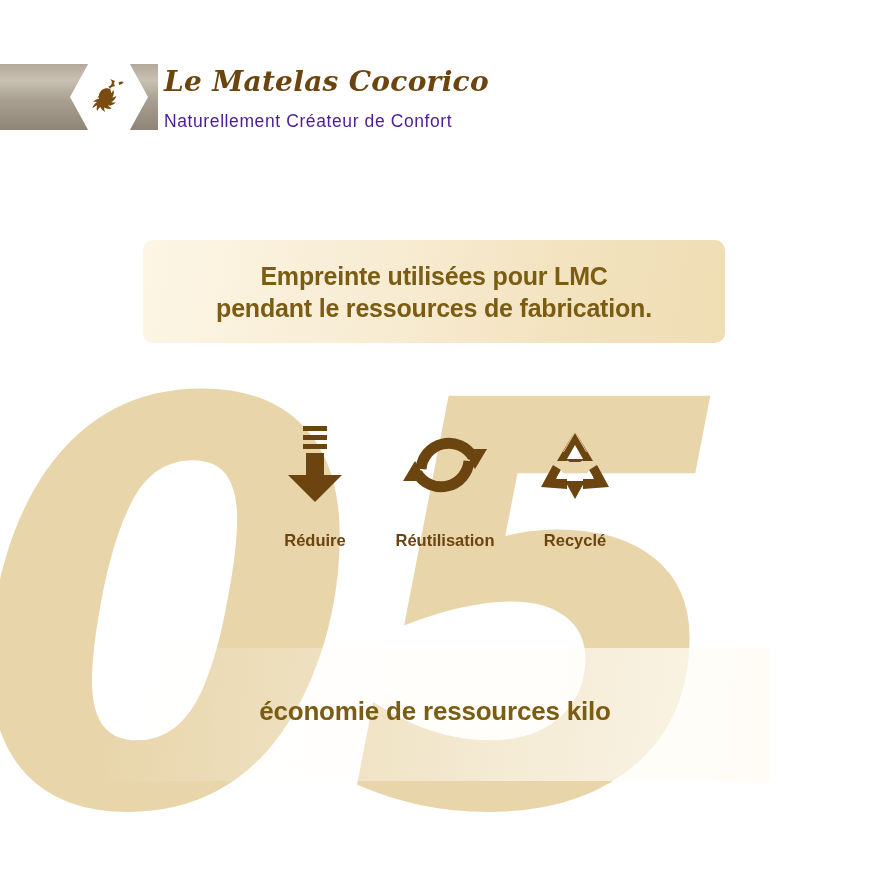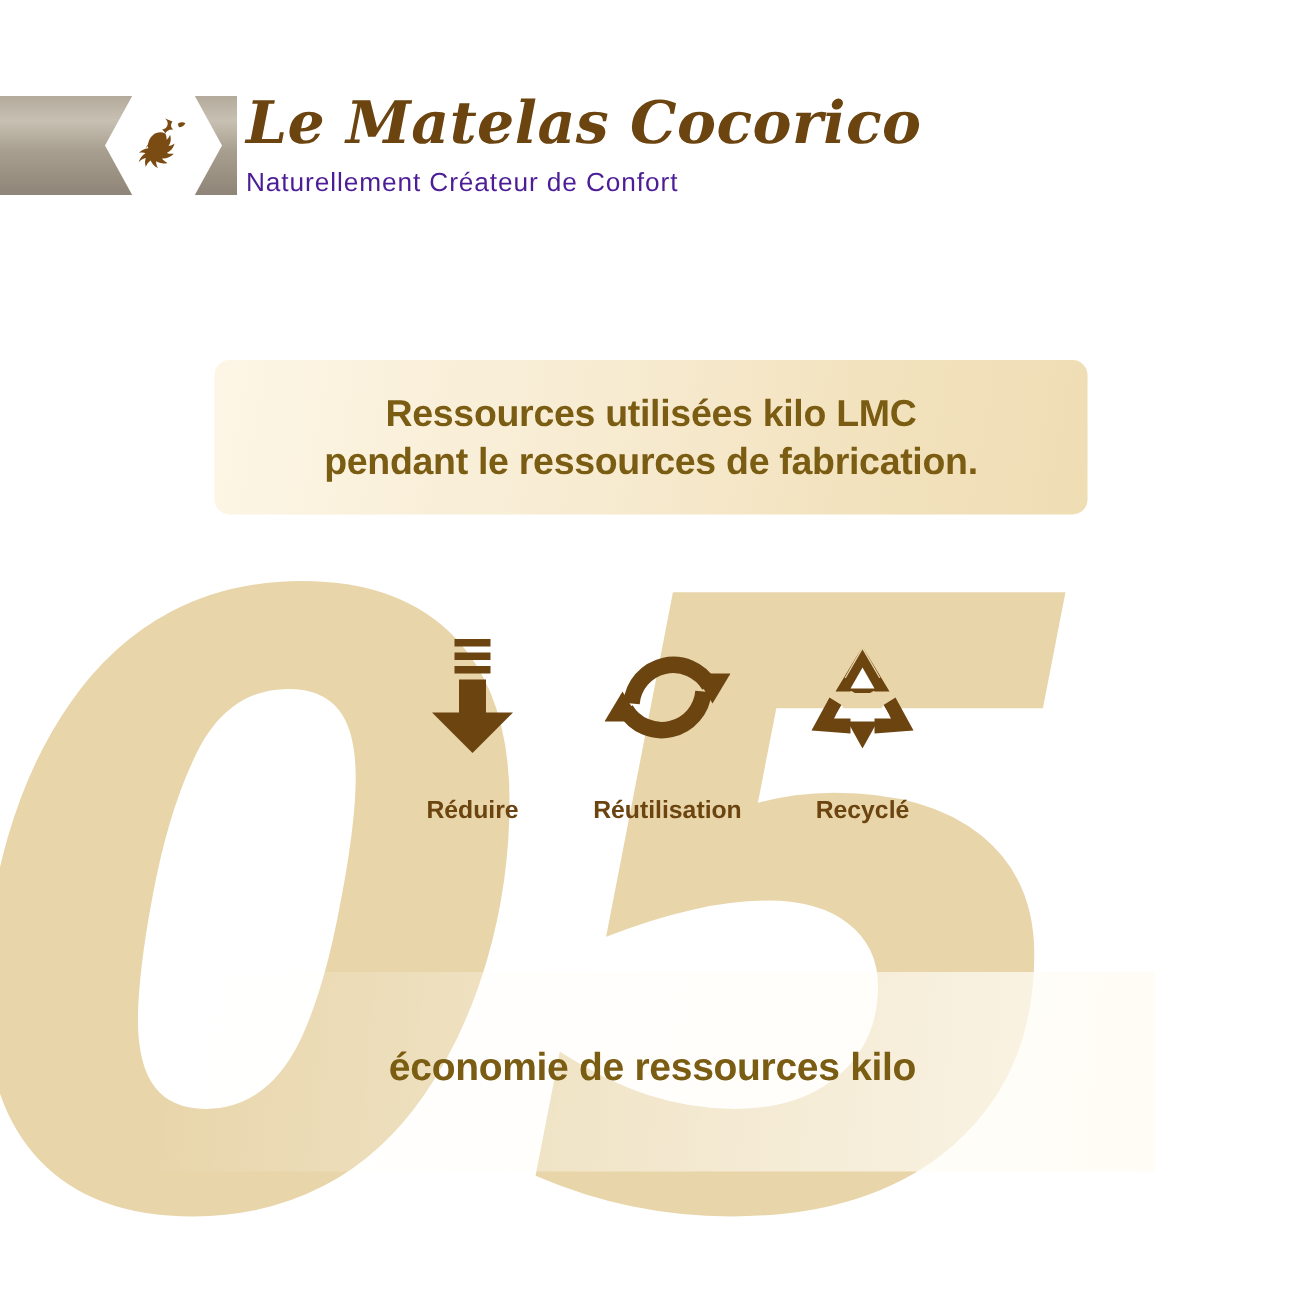--- a/index.html
+++ b/index.html
@@ -56,21 +56,21 @@
 
   .brand-block {
     position: absolute;
     left: 164px;
     top: 0px;
   }
   .brand-title {
     font-family: "DejaVu Serif", "Liberation Serif", serif;
     font-style: italic;
     font-weight: bold;
-    font-size: 39px;
+    font-size: 28px;
     color: #6b4410;
     letter-spacing: 0.3px;
     line-height: 36px;
     white-space: nowrap;
   }
   .brand-sub {
     font-family: "Liberation Sans", sans-serif;
     font-size: 17.5px;
     color: #4c1d95;
     letter-spacing: 0.6px;
@@ -193,21 +193,21 @@
     </div>
   </div>
   <div class="brand-block">
     <div class="brand-title">Le Matelas Cocorico</div>
     <div class="brand-sub">Naturellement Créateur de Confort</div>
   </div>
 </div>
 
 <div class="banner">
   <div class="banner-text">
-    <span>Ressources utilisées kilo LMC</span><br>
+    <span>Empreinte utilisées pour LMC</span><br>
     <span>pendant le ressources de fabrication.</span>
   </div>
 </div>
 
 <div class="icon-row">
 
   <div class="icon-item">
     <div class="icon-glyph">
       <svg width="62" height="78" viewBox="0 0 62 78" aria-hidden="true">
         <g fill="#6b4410">

